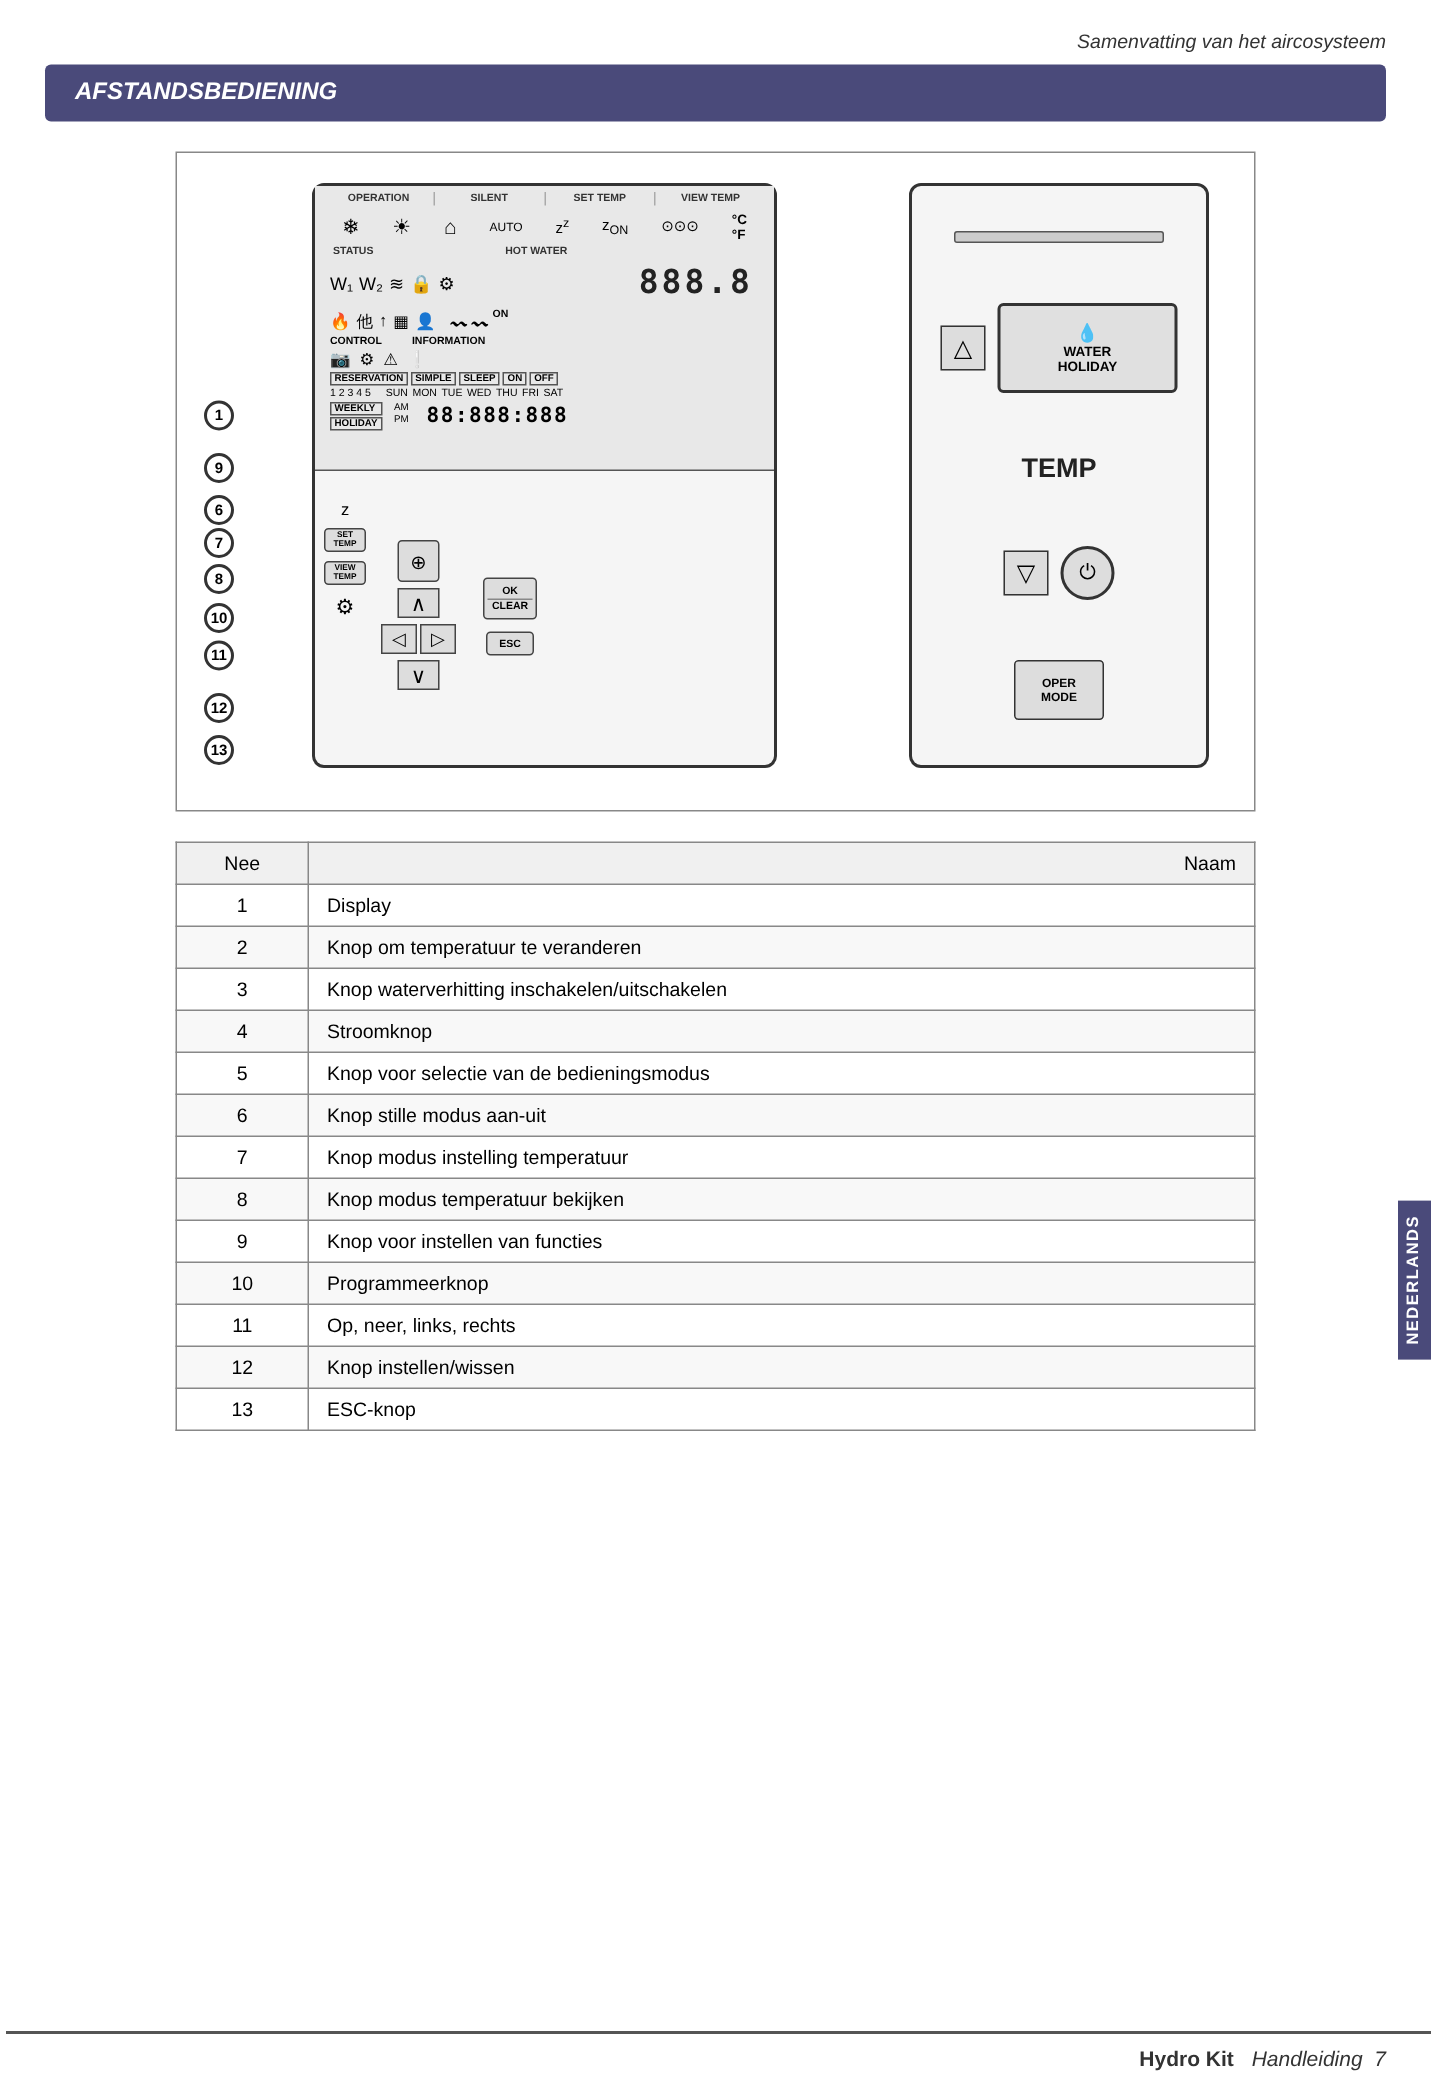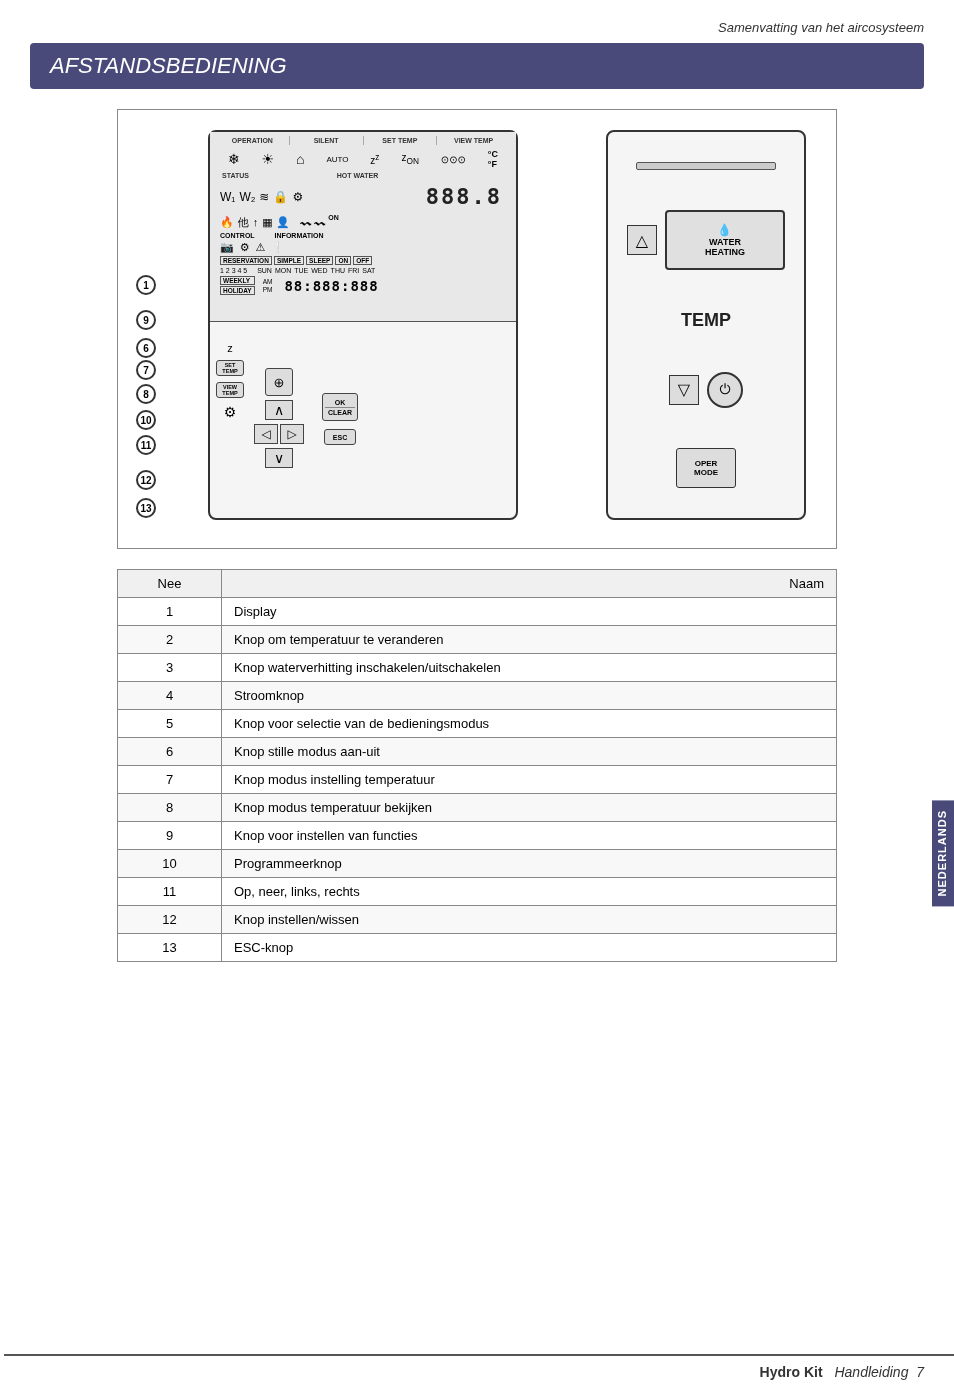--- a/index.html
+++ b/index.html
@@ -23,22 +23,22 @@
       text-align: right;
       font-style: italic;
       font-size: 13px;
       color: #333;
       margin-bottom: 8px;
     }
 
     .section-header {
       background: #4a4a7a;
       color: #fff;
-      font-size: 22px;
-      font-weight: normal;
+      font-size: 16px;
+      font-weight: bold;
       font-style: italic;
       padding: 10px 20px;
       margin-bottom: 20px;
       border-radius: 4px;
     }
 
     .diagram-area {
       border: 1px solid #888;
       margin: 0 auto 20px auto;
       width: 720px;
@@ -475,21 +475,21 @@
           &nbsp;&nbsp;
           <span>SUN</span>
           <span>MON</span>
           <span>TUE</span>
           <span>WED</span>
           <span>THU</span>
           <span>FRI</span>
           <span>SAT</span>
         </div>
 
-        <div style="display:flex; align-items:center; padding:1px 4px; gap:8px;">
+        <div style="display:flex; padding:1px 4px; gap:8px;">
           <div style="display:flex; flex-direction:column; gap:1px;">
             <span style="font-size:6.5px; font-weight:bold; border:1px solid #555; padding:0 2px;">WEEKLY</span>
             <span style="font-size:6.5px; font-weight:bold; border:1px solid #555; padding:0 2px;">HOLIDAY</span>
           </div>
           <div style="display:flex; flex-direction:column; gap:1px;">
             <span style="font-size:6.5px;">AM</span>
             <span style="font-size:6.5px;">PM</span>
           </div>
           <div class="time-display">88:888:888</div>
         </div>
@@ -539,21 +539,21 @@
     <div class="remote-right">
       <div class="remote-right-inner">
 
         <div style="width:140px; height:8px; border:1px solid #555; background:#ccc; border-radius:2px;"></div>
 
         <div style="display:flex; align-items:center; gap:8px;">
           <div style="width:30px; height:30px; border:1.5px solid #333; background:#ddd; display:flex; align-items:center; justify-content:center; font-size:16px;">△</div>
           <div class="water-heating-btn">
             <span style="font-size:12px;">💧</span>
             <span style="white-space:pre-line; text-align:center;">WATER
-HEATING</span>
+HOLIDAY</span>
           </div>
         </div>
 
         <div class="temp-label-big">TEMP</div>
 
         <div style="display:flex; align-items:center; gap:8px;">
           <div style="width:30px; height:30px; border:1.5px solid #333; background:#ddd; display:flex; align-items:center; justify-content:center; font-size:16px;">▽</div>
           <div class="power-btn">
             <span>⏻</span>
           </div>
@@ -564,21 +564,21 @@
 MODE</span>
         </div>
       </div>
     </div>
   </div>
 
   <div class="table-container">
     <table>
       <thead>
         <tr>
-          <th style="width:104px; text-align:center;">Nee</th>
+          <th style="width:88px; text-align:center;">Nee</th>
           <th>Naam</th>
         </tr>
       </thead>
       <tbody id="table-body">
       <tr>
             <td style="text-align: center;">1</td>
             <td>Display</td>
           </tr>
           <tr style="background: rgb(248, 248, 248);">
             <td style="text-align: center;">2</td>

